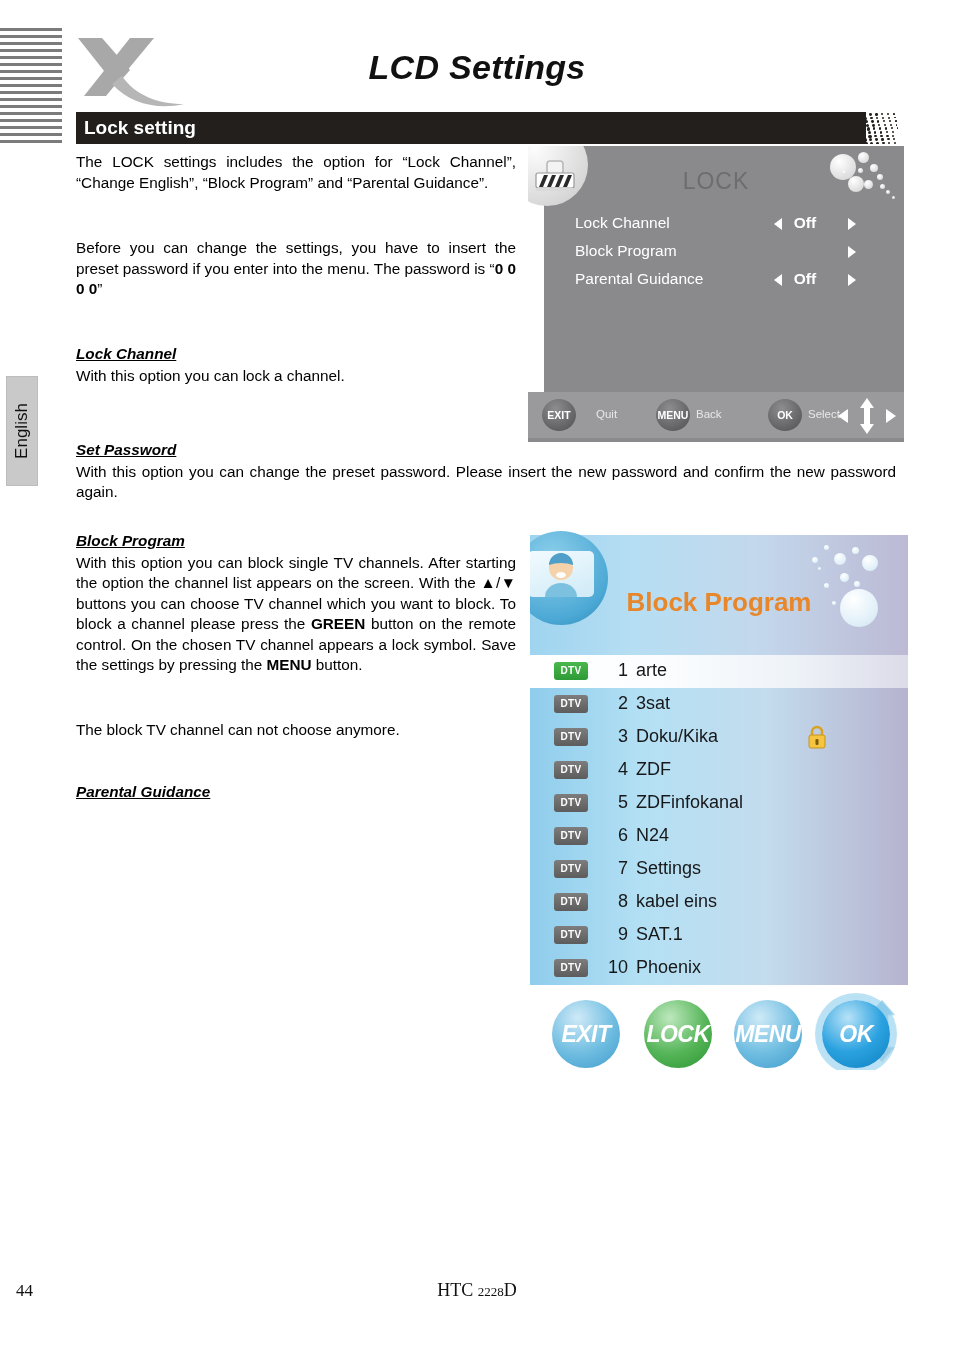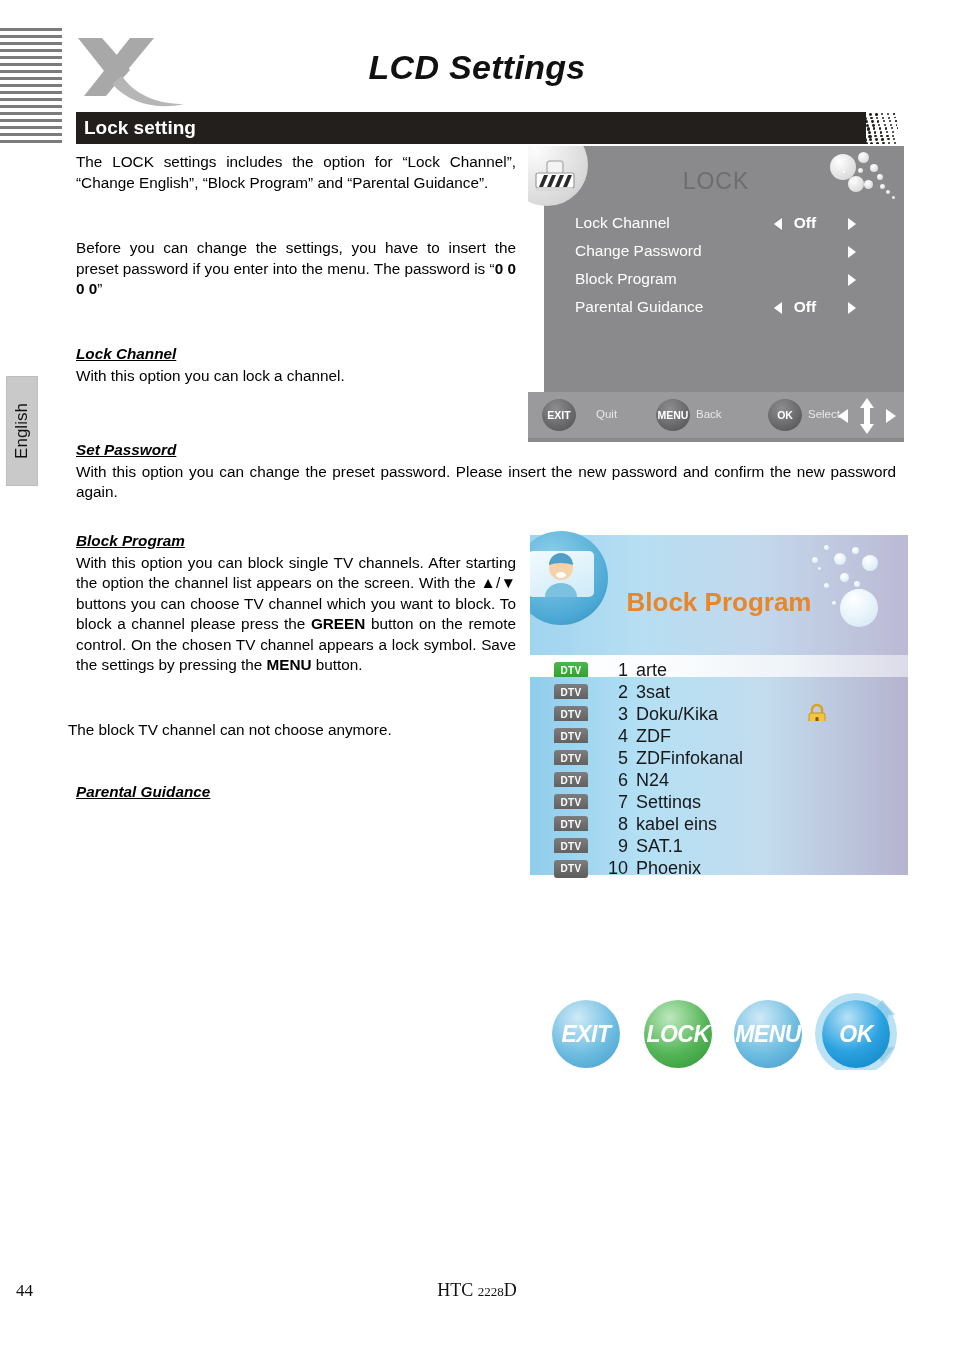--- a/index.html
+++ b/index.html
@@ -113,21 +113,21 @@
     background:linear-gradient(160deg,#f2fbfe,#cfeaf7);
   }
   #osd-block .btitle{
     position:absolute;left:0;top:52px;width:378px;text-align:center;
     font-size:26px;font-weight:bold;color:#e8862a;
   }
   #osd-block .bbub{position:absolute;right:6px;top:4px;width:92px;height:104px;}
   #osd-block .bbub i{position:absolute;border-radius:50%;display:block;
     background:radial-gradient(circle at 36% 28%,#ffffff,#e3f1f9 60%,#cfe5f2);}
   #osd-block .list{position:absolute;left:0;top:128px;width:378px;}
-  #osd-block .lrow{position:relative;height:22px;
+  #osd-block .lrow{position:relative;height:33px;
     background:linear-gradient(90deg,#8fcdec 0%,#b4e0f4 30%,#c3dcee 62%,#b6b3cf 100%);}
   #osd-block .lrow.sel{background:linear-gradient(90deg,#ffffff 0%,#fbfdfe 35%,#eef3f8 70%,#dcdbe8 100%);}
   #osd-block .dtv{
     position:absolute;left:24px;top:7px;width:34px;height:18px;border-radius:3px;
     background:linear-gradient(180deg,#7d7d7d,#5c5c5c);
     color:#fff;font-size:10px;font-weight:bold;text-align:center;line-height:18px;letter-spacing:.3px;
   }
   #osd-block .lrow.sel .dtv{background:linear-gradient(180deg,#49b84c,#2e9a35);}
   #osd-block .num{position:absolute;left:68px;top:5px;width:30px;text-align:right;
     font-size:18px;color:#17181a;}
@@ -268,21 +268,21 @@
 <div class="col just" style="left:76px;top:440px;width:820px;">
   <span class="h">Set Password</span>
   <span>With this option you can change the preset password. Please insert the new password and confirm the new password again.</span>
 </div>
 
 <div class="col just" style="left:76px;top:531px;width:440px;">
   <span class="h">Block Program</span>
   <span>With this option you can block single TV channels. After starting the option the channel list appears on the screen. With the ▲/▼ buttons you can choose TV channel which you want to block. To block a channel please press the </span><span class="b">GREEN</span><span> button on the remote control. On the chosen TV channel appears a lock symbol. Save the settings by pressing the </span><span class="b">MENU</span><span> button.</span>
 </div>
 
-<div class="col" style="left:68px;top:720px;width:440px;">The block TV channel can not choose anymore.</div>
+<div class="col" style="left:76px;top:720px;width:440px;">The block TV channel can not choose anymore.</div>
 
 <div class="col just" style="left:76px;top:782px;width:440px;">
   <span class="h">Parental Guidance</span>
 </div>
 
 <div id="osd-lock">
   <div class="whiteedge"></div>
   <div class="circ"></div>
   <div class="padlock">
     <svg width="44" height="34" viewBox="0 0 44 34">
@@ -313,24 +313,20 @@
     </div>
 
   <div class="rows" id="lock-rows">
       <div class="row">
         <div class="rlabel">Lock Channel</div>
         <div class="la"></div>
         <div class="rval">Off</div>
         <div class="ra"></div>
       </div>
       <div class="row">
-        <div class="rlabel">Change Password</div>
-        <div class="ra"></div>
-      </div>
-      <div class="row">
         <div class="rlabel">Block Program</div>
         <div class="ra"></div>
       </div>
       <div class="row">
         <div class="rlabel">Parental Guidance</div>
         <div class="la"></div>
         <div class="rval">Off</div>
         <div class="ra"></div>
       </div>
     </div>

